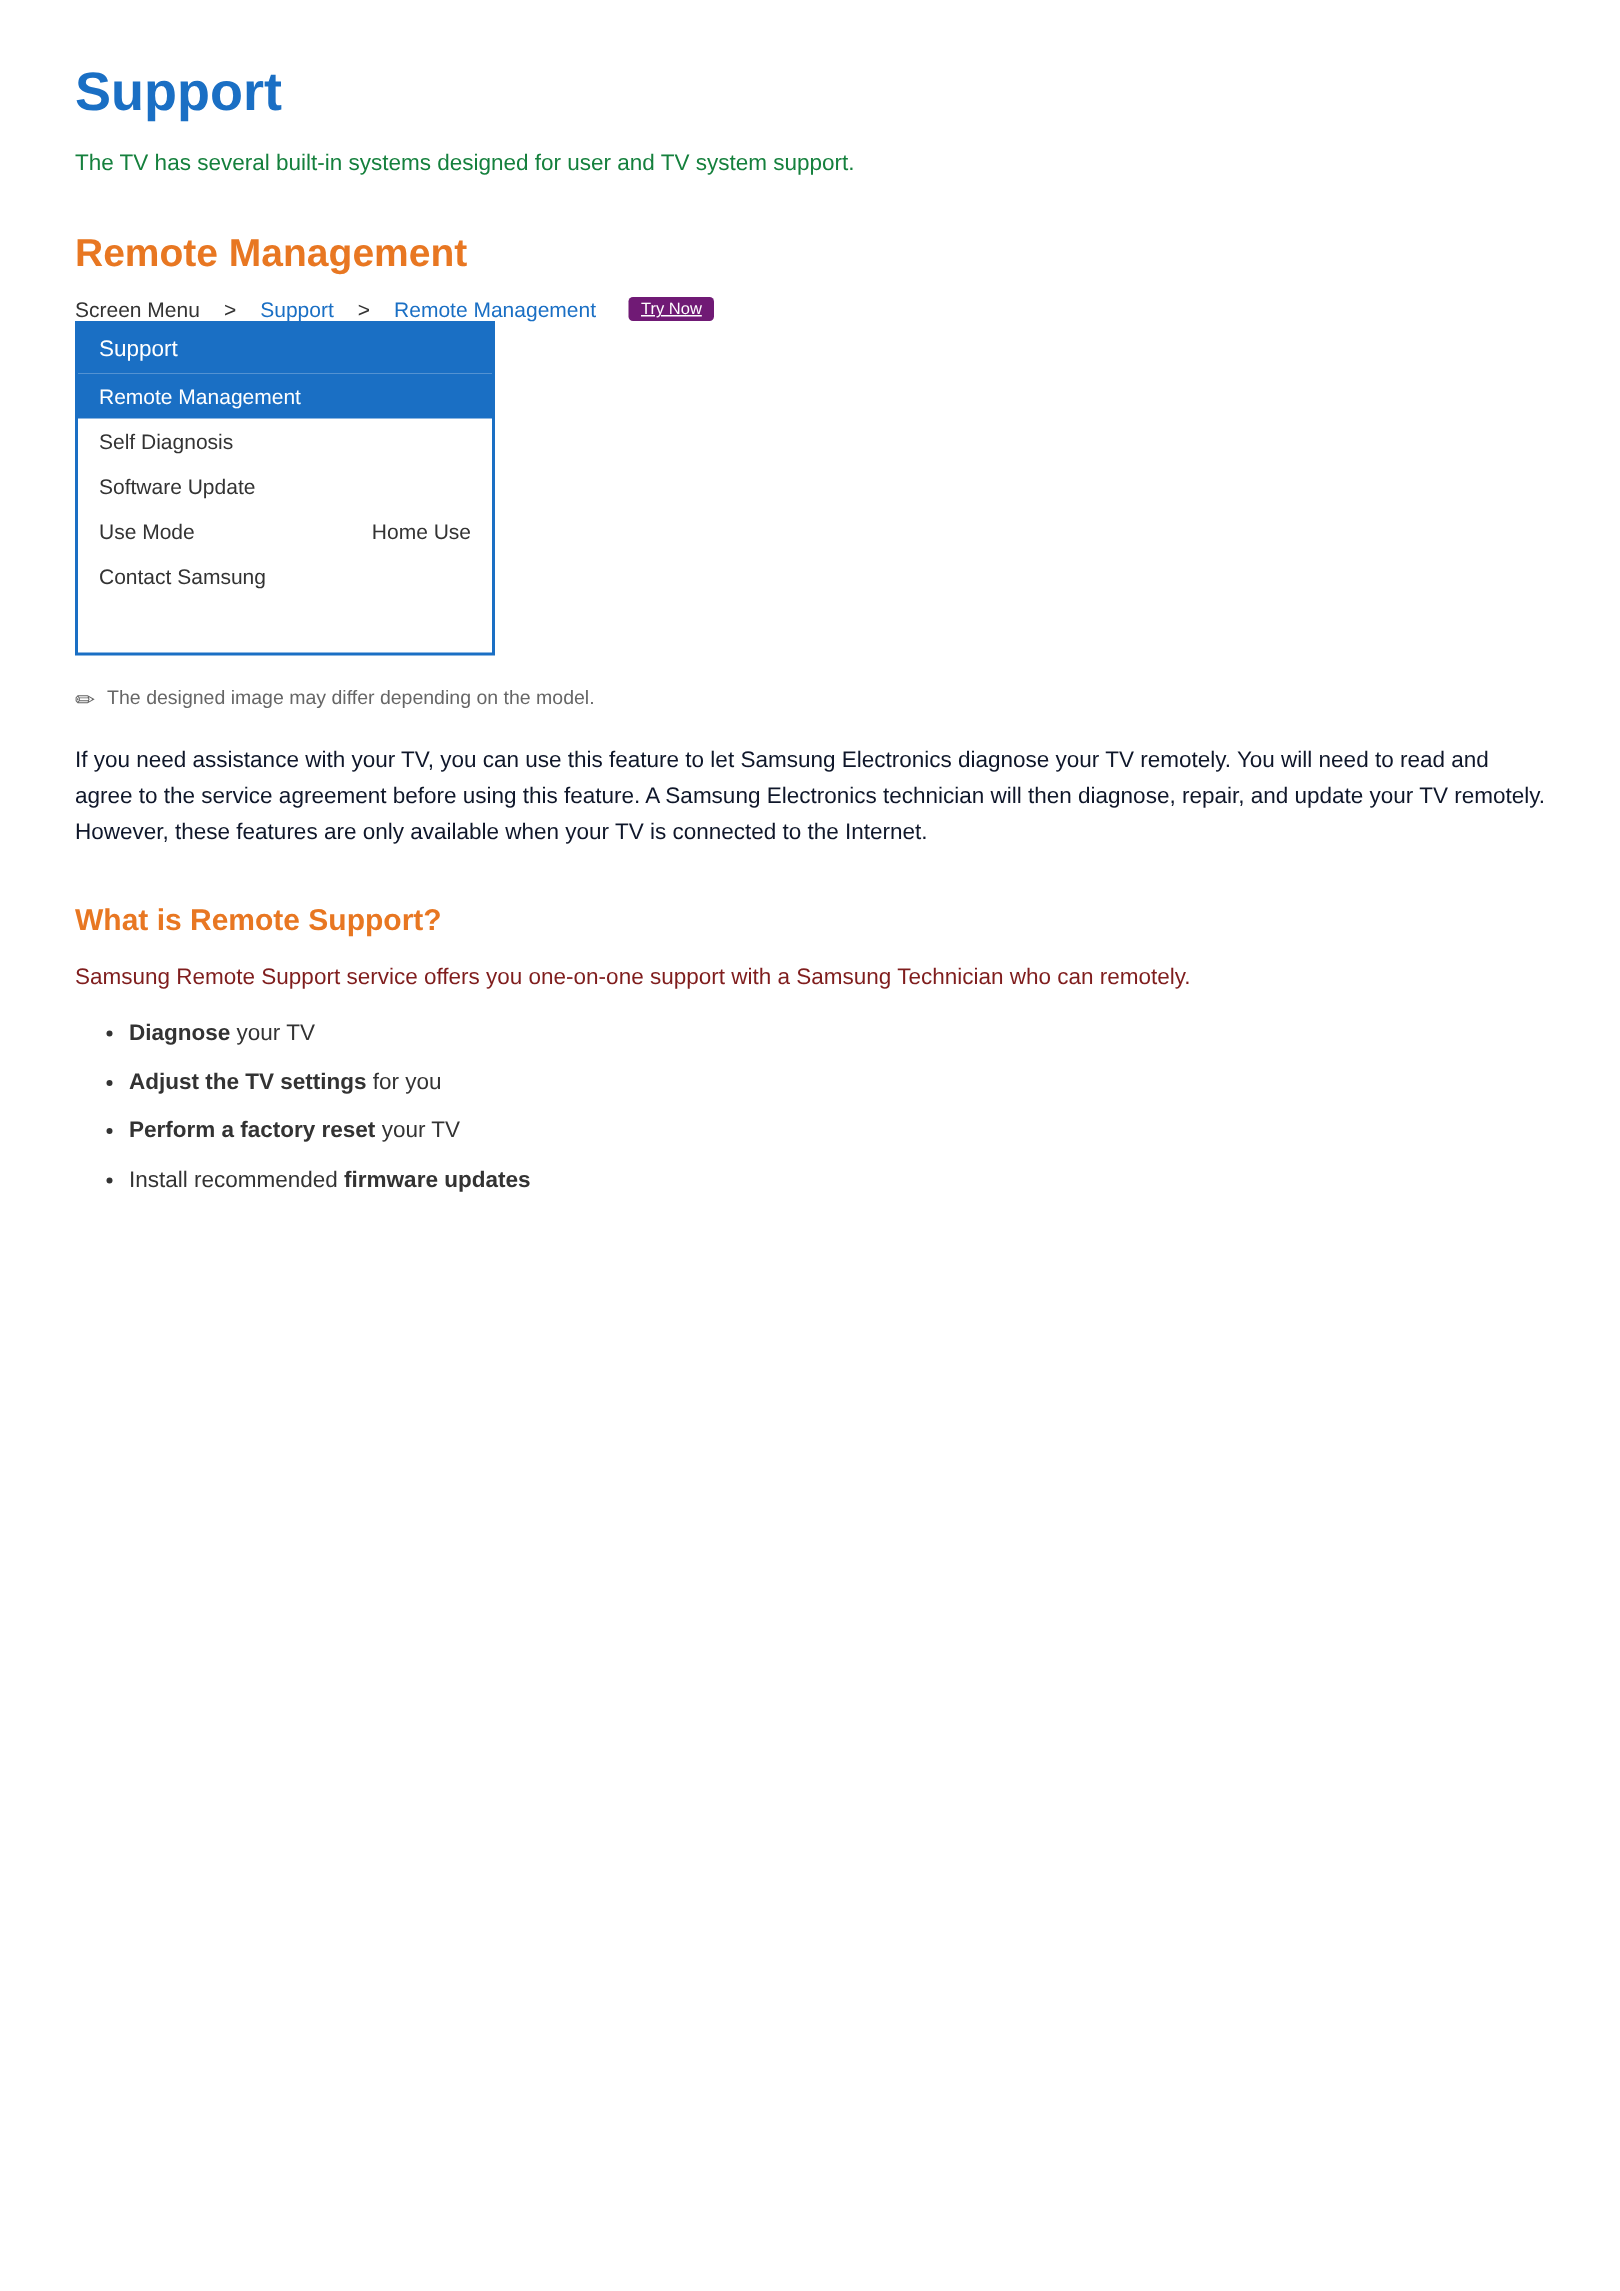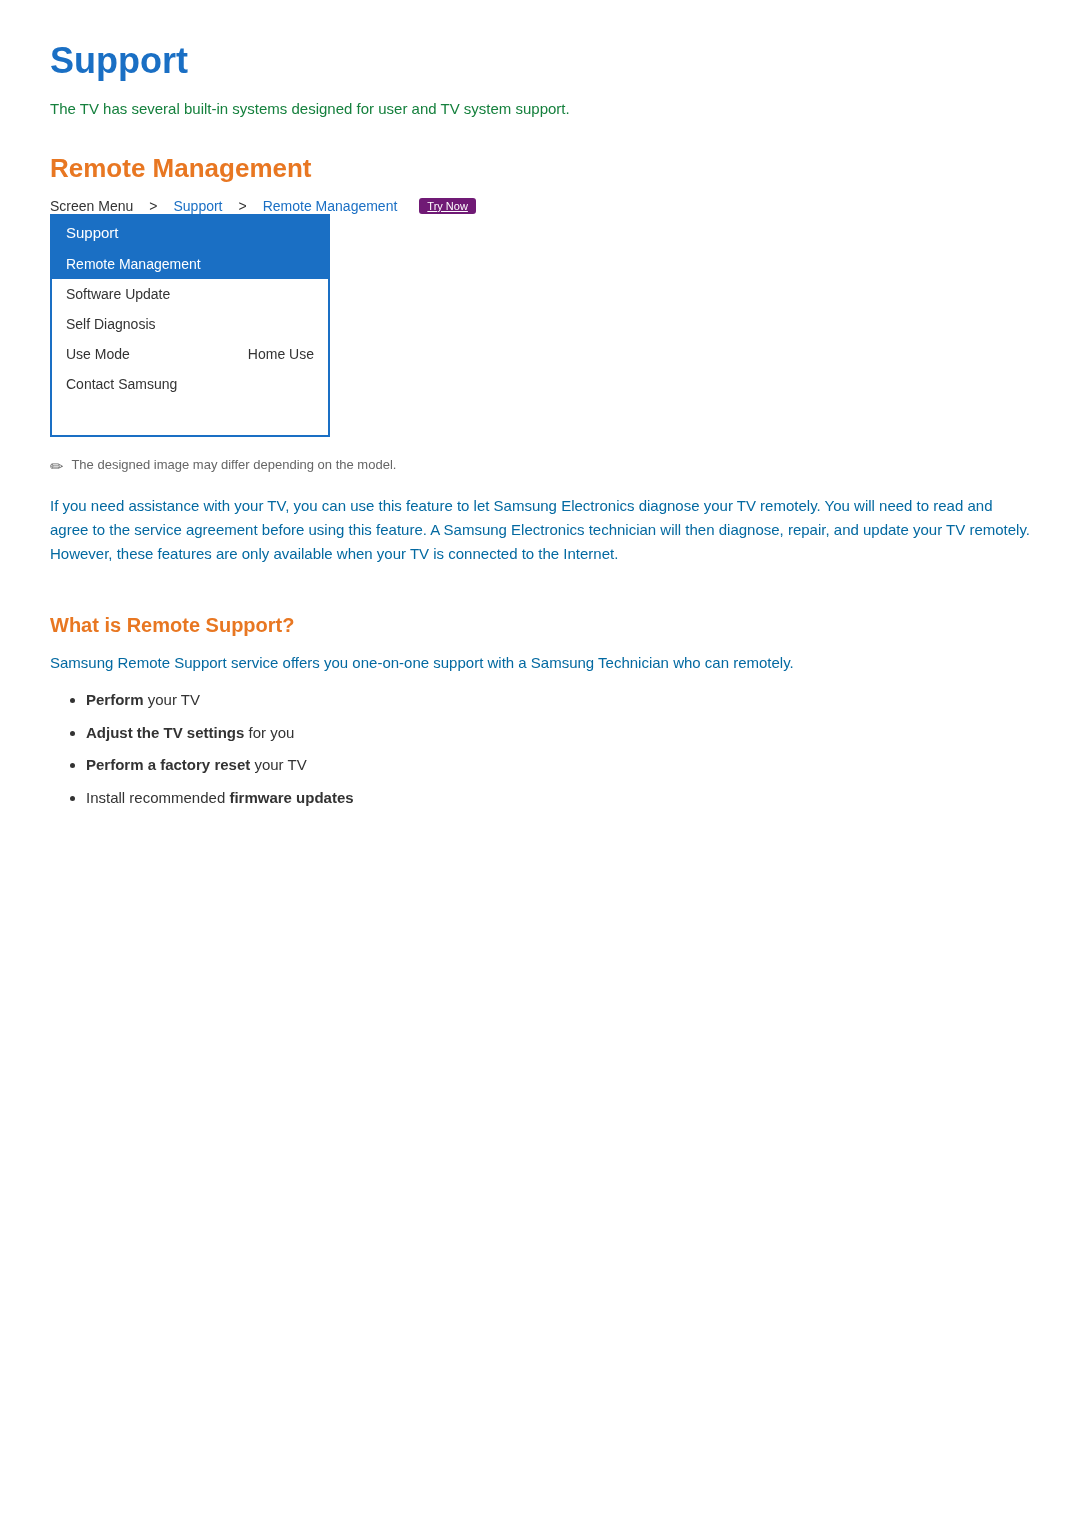--- a/index.html
+++ b/index.html
@@ -117,35 +117,35 @@
     }
 
     .note-icon {
       font-size: 16px;
       color: #666;
       margin-top: 0px;
     }
 
     .main-paragraph {
       font-size: 15px;
-      color: #0369a1;
+      color: #0f172a;
       line-height: 1.6;
-      margin-bottom: 48px;
+      margin-bottom: 36px;
     }
 
     .subsection-title {
       font-size: 20px;
       font-weight: bold;
       color: #e87722;
       margin-bottom: 14px;
     }
 
     .intro-paragraph {
       font-size: 15px;
-      color: #0369a1;
+      color: #7f1d1d;
       margin-bottom: 14px;
       line-height: 1.6;
     }
 
     .bullet-list {
       list-style: disc;
       margin-left: 36px;
       margin-bottom: 20px;
     }
 
@@ -175,22 +175,22 @@
   <span class="bc-link">Support</span>
   <span> &gt; </span>
   <span class="bc-active">Remote Management</span>
   <span class="try-now-badge">Try Now</span>
 </div>
 
 <div class="menu-box">
   <div class="menu-header">Support</div>
 
   <div class="menu-item selected">Remote Management</div>
+  <div class="menu-item">Self Diagnosis</div>
   <div class="menu-item">Software Update</div>
-  <div class="menu-item">Self Diagnosis</div>
   <div class="menu-item with-value">
     <span>Use Mode</span>
     <span class="item-value">Home Use</span>
   </div>
   <div class="menu-item">Contact Samsung</div>
   <div class="menu-footer"></div>
 </div>
 
 <div class="note-row">
   <span class="note-icon">✏</span>
@@ -198,21 +198,21 @@
 </div>
 
 <p class="main-paragraph">If you need assistance with your TV, you can use this feature to let Samsung Electronics diagnose your TV remotely. You will need to read and agree to the service agreement before using this feature. A Samsung Electronics technician will then diagnose, repair, and update your TV remotely. However, these features are only available when your TV is connected to the Internet.</p>
 
 <h3 class="subsection-title">What is Remote Support?</h3>
 
 <p class="intro-paragraph">Samsung Remote Support service offers you one-on-one support with a Samsung Technician who can remotely.</p>
 
 <ul class="bullet-list">
   <li>
-    <span class="bold">Perform</span>
+    <span class="bold">Diagnose</span>
     <span> your TV</span>
   </li>
   <li>
     <span class="bold">Adjust the TV settings</span>
     <span> for you</span>
   </li>
   <li>
     <span class="bold">Perform a factory reset</span>
     <span> your TV</span>
   </li>

